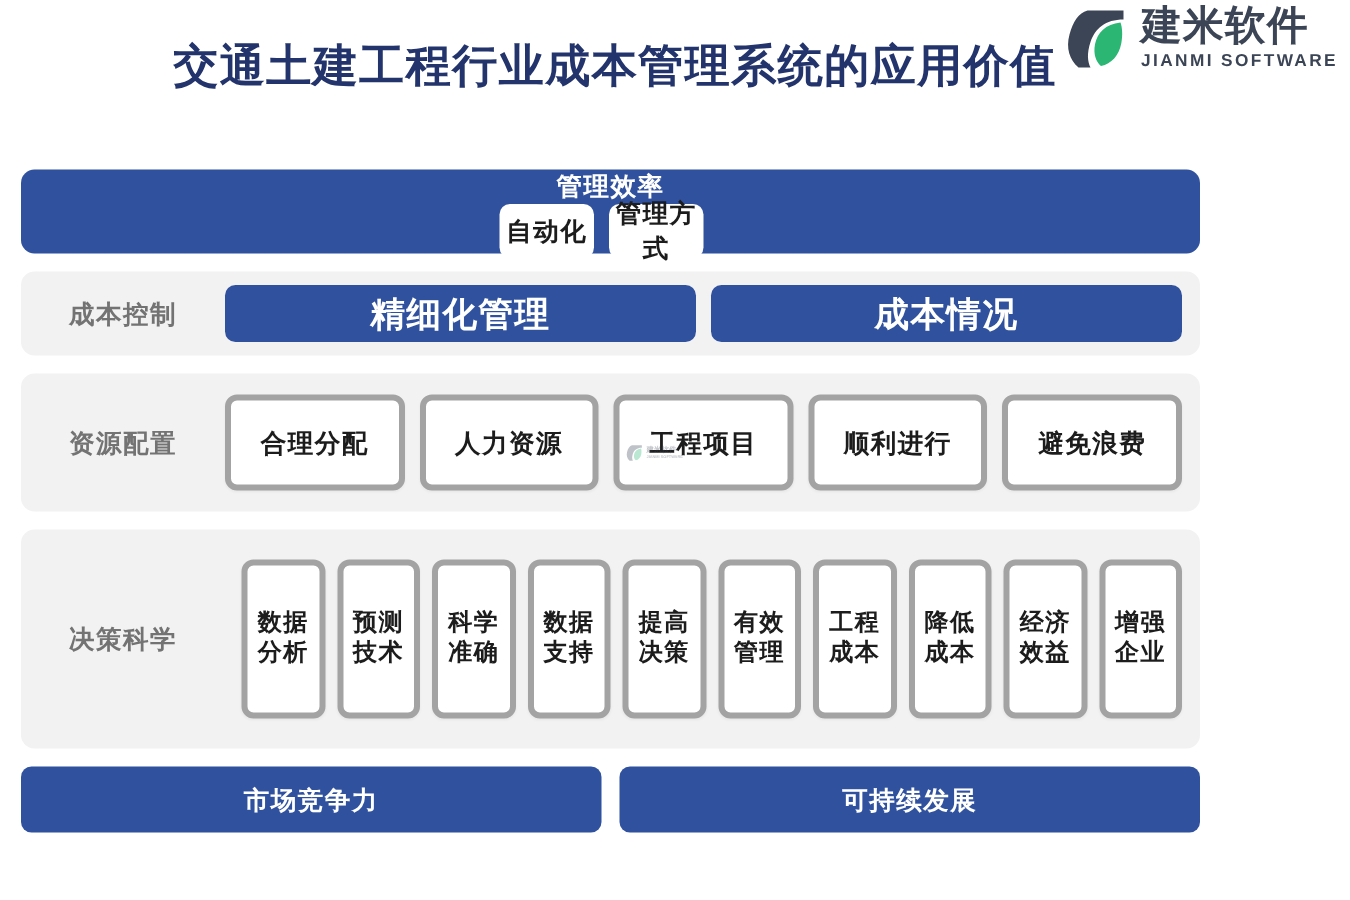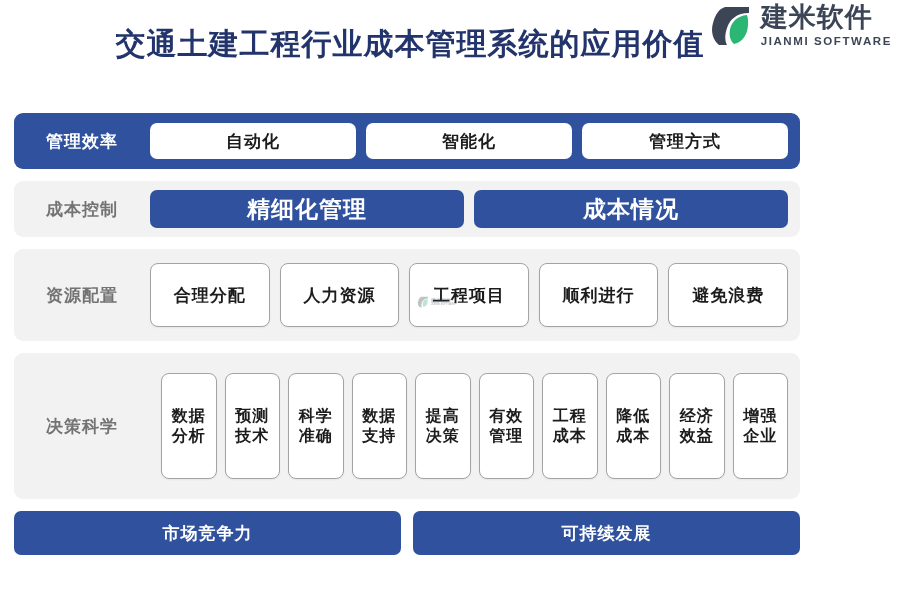--- a/index.html
+++ b/index.html
@@ -133,28 +133,28 @@
     color: #ffffff;
     border-radius: 7px;
     height: 38px;
     font-size: 23px;
   }
 
   
   .card.outline {
     background: #ffffff;
     color: #1C1C1C;
-    border: 1px solid #a3a3a3;
+    border: 4px solid #a3a3a3;
     border-radius: 8px;
     box-shadow: 0 1px 2px rgba(0,0,0,0.05);
     text-align: right;
   }
 
   
-  #row-efficiency { height: 56px; }
+  #row-efficiency { height: 56px; flex-direction: column; }
   #row-cost       { height: 56px; }
   #row-resource   { height: 92px; }
   #row-decision   { height: 146px; }
 
   #row-resource .card.outline {
     height: 64px;
     font-size: 17px;
   }
 
   #row-decision .row-cards { gap: 8px; padding-left: 11px; }
@@ -235,21 +235,20 @@
 
   <div id="page-title">交通土建工程行业成本管理系统的应用价值</div>
 </div>
 
 <div id="rows">
 
   <div class="row blue" id="row-efficiency">
     <div class="row-label">管理效率</div>
     <div class="row-cards">
       <div class="card white-on-blue">自动化</div>
-      <div class="card white-on-blue">智能化</div>
       <div class="card white-on-blue">管理方式</div>
     </div>
   </div>
 
   <div class="row gray" id="row-cost">
     <div class="row-label">成本控制</div>
     <div class="row-cards">
       <div class="card blue-on-gray">精细化管理</div>
       <div class="card blue-on-gray">成本情况</div>
     </div>

